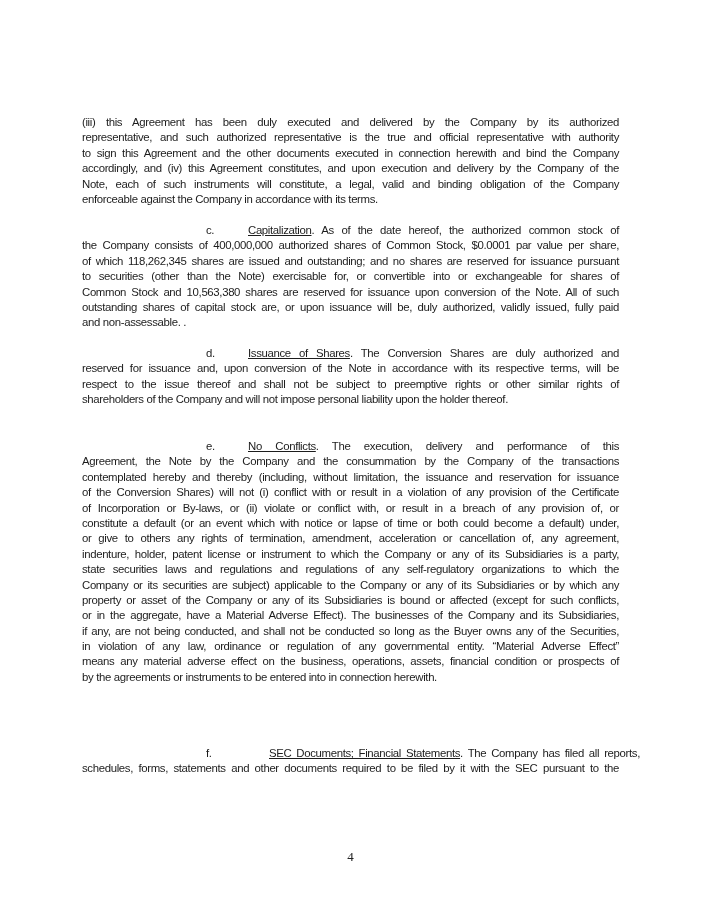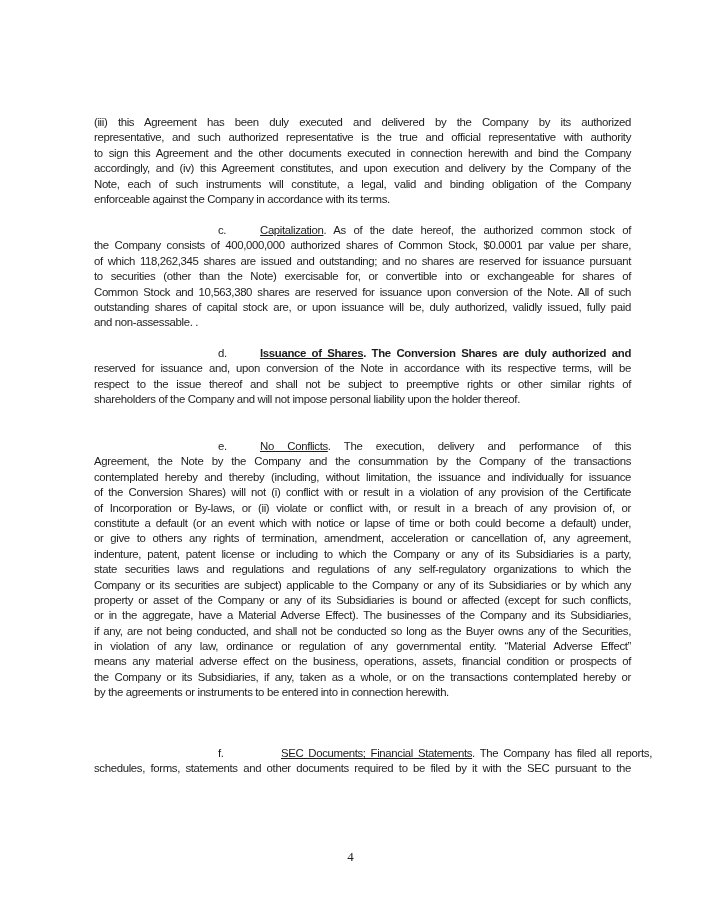--- a/index.html
+++ b/index.html
@@ -6,21 +6,21 @@
   body { width: 701px; height: 906px; position: relative; overflow: hidden; }
   .page {
     position: absolute; left: 0; top: 0; width: 701px; height: 906px; background: #fff;
   }
   .col {
     position: absolute; left: 82px; width: 537px;
     font-family: "Liberation Sans", sans-serif;
     font-size: 11.4px; color: #1c1c1c;
     letter-spacing: -0.35px;
   }
-  .para { position: absolute; left: 12px; width: 537px; }
+  .para { position: absolute; left: 0; width: 537px; }
   .line {
     display: block; height: 15.4px; line-height: 15.4px;
     text-align: justify; text-align-last: justify; white-space: nowrap; overflow: visible;
   }
   .line.last { text-align-last: left; }
   .line .j { display: inline-block; width: 100%; text-align: justify; text-align-last: justify; white-space: normal; }
   .line.last .j { text-align-last: left; }
   .sec-letter { display: inline-block; position: absolute; left: 124px; }
   .sec-head { text-decoration: underline; }
   .first-line { position: relative; padding-left: 166px; }
@@ -53,47 +53,46 @@
       <span class="line"><span class="j">of which 118,262,345 shares are issued and outstanding; and no shares are reserved for issuance pursuant</span></span>
       <span class="line"><span class="j">to securities (other than the Note) exercisable for, or convertible into or exchangeable for shares of</span></span>
       <span class="line"><span class="j">Common Stock and 10,563,380 shares are reserved for issuance upon conversion of the Note.  All of such</span></span>
       <span class="line"><span class="j">outstanding shares of capital stock are, or upon issuance will be, duly authorized, validly issued, fully paid</span></span>
       <span class="line last"><span class="j">and non-assessable.  .</span></span>
     </div>
 
     <div class="para" style="top:346px;">
       <span class="line first-line">
         <span class="sec-letter">d.</span>
-        <span class="j" style="width:371px;font-weight:bold;"><span class="sec-head">Issuance of Shares</span><span>.  The Conversion Shares are duly authorized and</span></span>
+        <span class="j" style="width:371px;"><span class="sec-head">Issuance of Shares</span><span>.  The Conversion Shares are duly authorized and</span></span>
       </span>
       <span class="line"><span class="j">reserved for issuance and, upon conversion of the Note in accordance with its respective terms, will be</span></span>
       <span class="line"><span class="j">respect to the issue thereof and shall not be subject to preemptive rights or other similar rights of</span></span>
       <span class="line last"><span class="j">shareholders of the Company and will not impose personal liability upon the holder thereof.</span></span>
     </div>
 
     <div class="para" style="top:439px;">
       <span class="line first-line">
         <span class="sec-letter">e.</span>
         <span class="j" style="width:371px;"><span class="sec-head">No Conflicts</span><span>.  The execution, delivery and performance of this</span></span>
       </span>
       <span class="line"><span class="j">Agreement, the Note by the Company and the consummation by the Company of the transactions</span></span>
-      <span class="line"><span class="j">contemplated hereby and thereby (including, without limitation, the issuance and individually for issuance</span></span>
+      <span class="line"><span class="j">contemplated hereby and thereby (including, without limitation, the issuance and reservation for issuance</span></span>
       <span class="line"><span class="j">of the Conversion Shares) will not (i) conflict with or result in a violation of any provision of the Certificate</span></span>
       <span class="line"><span class="j">of Incorporation or By-laws, or (ii) violate or conflict with, or result in a breach of any provision of, or</span></span>
       <span class="line"><span class="j">constitute a default (or an event which with notice or lapse of time or both could become a default) under,</span></span>
       <span class="line"><span class="j">or give to others any rights of termination, amendment, acceleration or cancellation of, any agreement,</span></span>
-      <span class="line"><span class="j">indenture, patent, patent license or including to which the Company or any of its Subsidiaries is a party,</span></span>
+      <span class="line"><span class="j">indenture, holder, patent license or instrument to which the Company or any of its Subsidiaries is a party,</span></span>
       <span class="line"><span class="j">state securities laws and regulations and regulations of any self-regulatory organizations to which the</span></span>
       <span class="line"><span class="j">Company or its securities are subject) applicable to the Company or any of its Subsidiaries or by which any</span></span>
       <span class="line"><span class="j">property or asset of the Company or any of its Subsidiaries is bound or affected (except for such conflicts,</span></span>
       <span class="line"><span class="j">or in the aggregate, have a Material Adverse Effect).  The businesses of the Company and its Subsidiaries,</span></span>
       <span class="line"><span class="j">if any, are not being conducted, and shall not be conducted so long as the Buyer owns any of the Securities,</span></span>
       <span class="line"><span class="j">in violation of any law, ordinance or regulation of any governmental entity.  “Material Adverse Effect”</span></span>
       <span class="line"><span class="j">means any material adverse effect on the business, operations, assets, financial condition or prospects of</span></span>
-      <span class="line"><span class="j">the Company or its Subsidiaries, if any, taken as a whole, or on the transactions contemplated hereby or</span></span>
       <span class="line last"><span class="j">by the agreements or instruments to be entered into in connection herewith.</span></span>
     </div>
 
     <div class="para" style="top:746px;">
       <span class="line first-line">
         <span class="sec-letter">f.</span>
         <span class="j" style="width:371px;margin-left:21px;"><span class="sec-head">SEC Documents; Financial Statements</span><span>.  The Company has filed all reports,</span></span>
       </span>
       <span class="line"><span class="j">schedules, forms, statements and other documents required to be filed by it with the SEC pursuant to the</span></span>
     </div>

